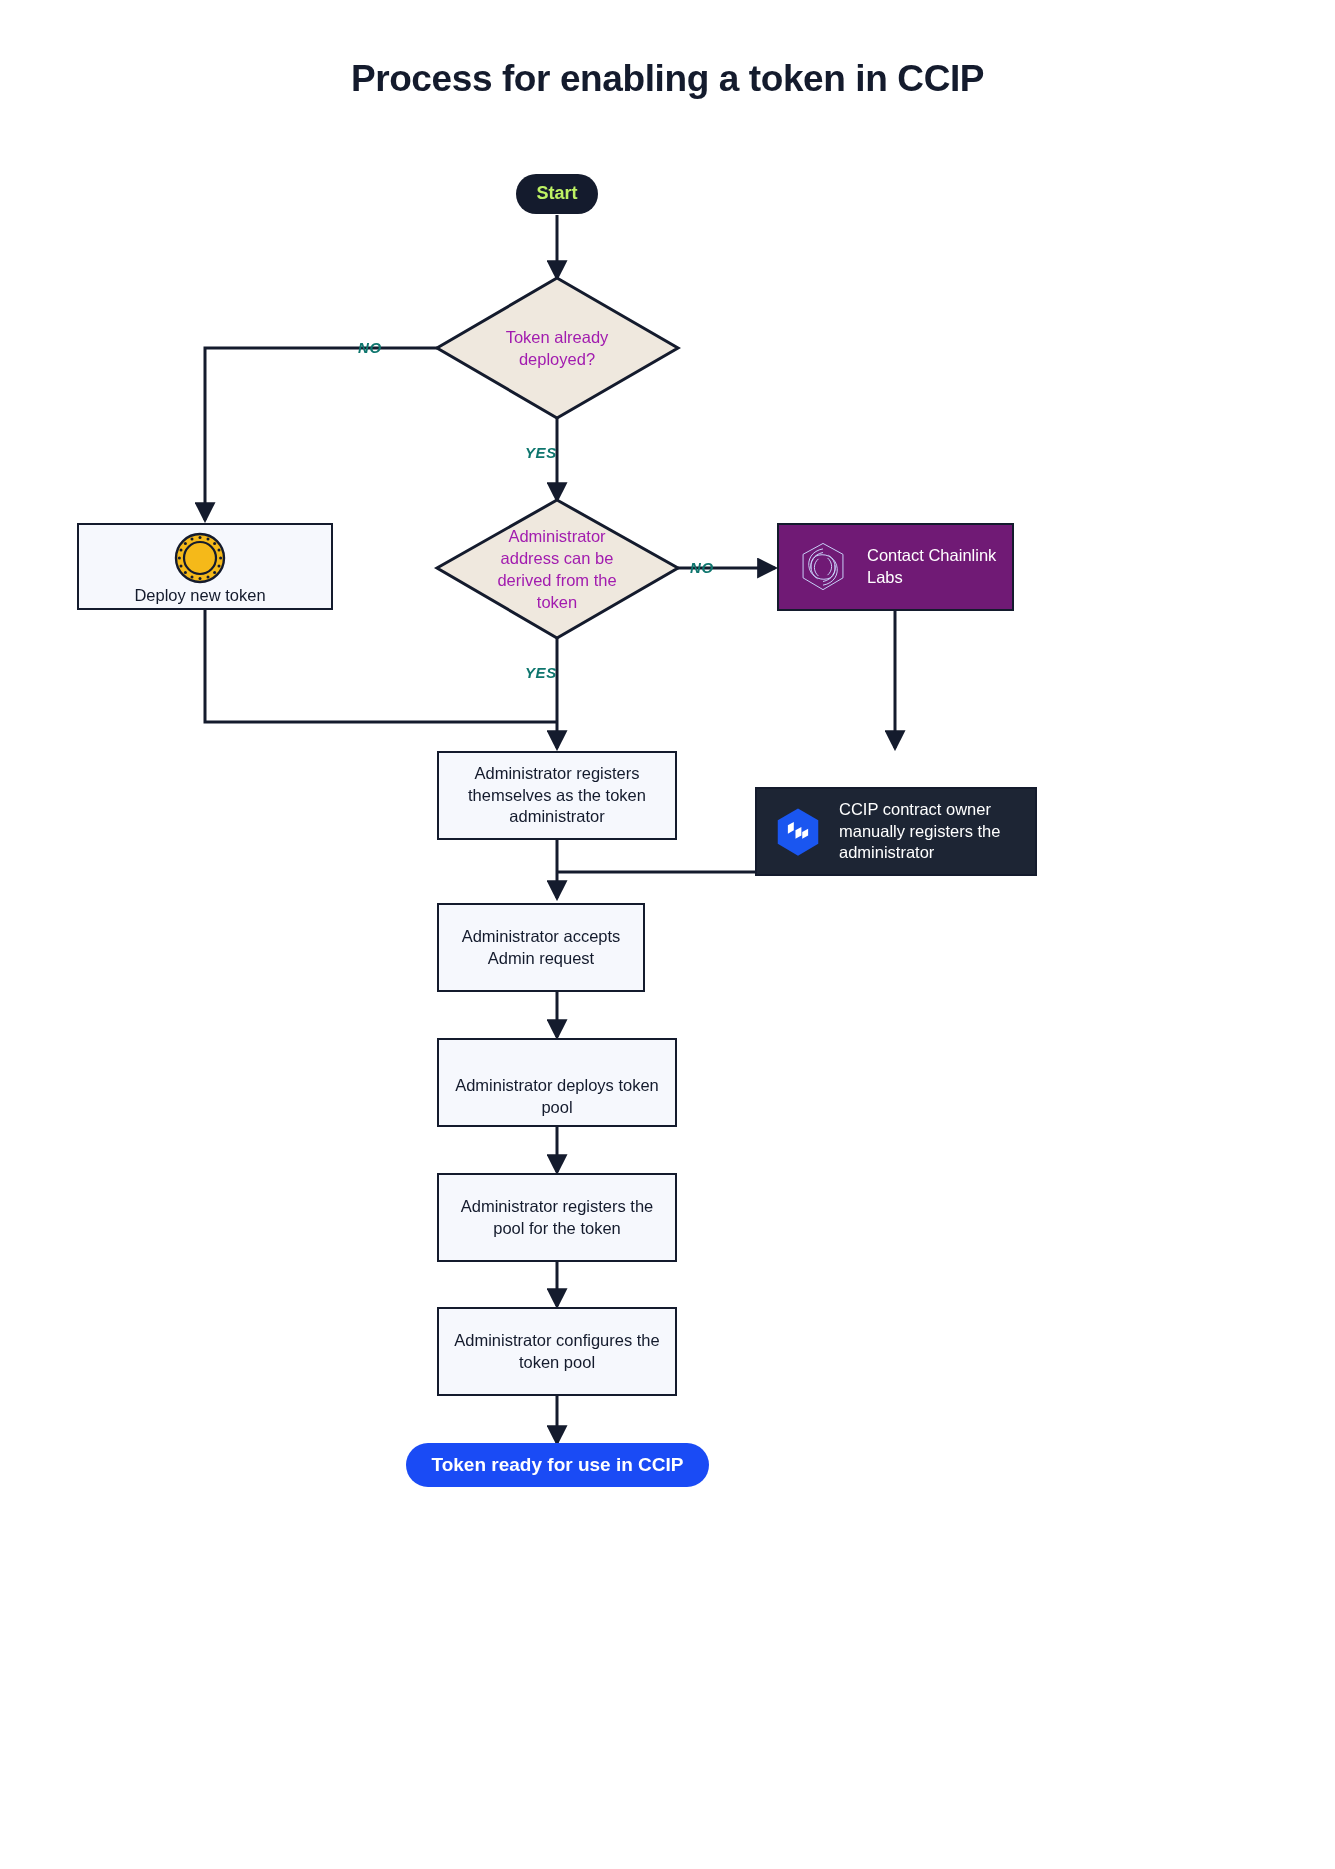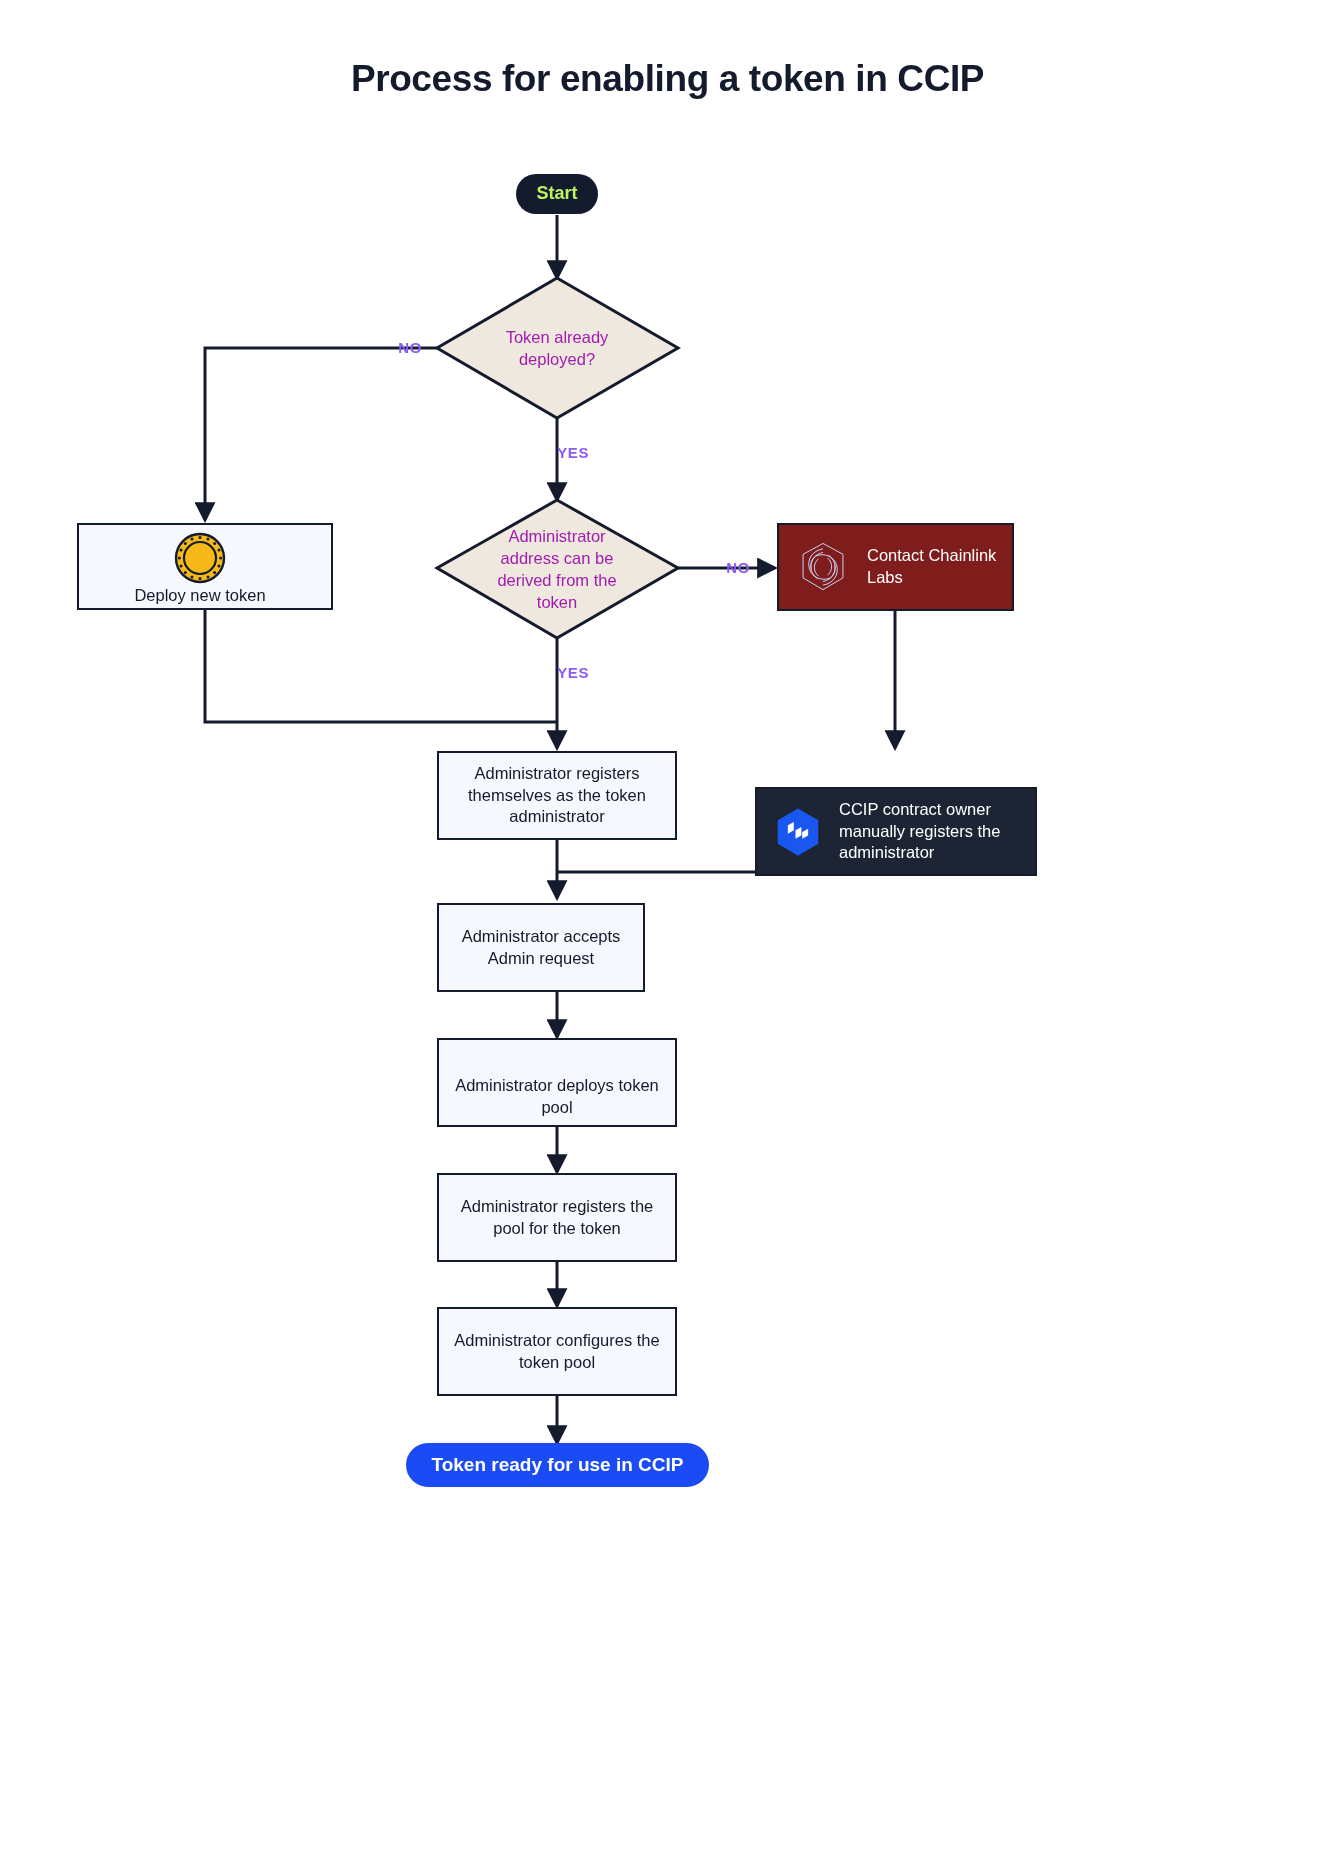--- a/index.html
+++ b/index.html
@@ -55,21 +55,21 @@
     font-weight: bold;
   }
   .process-box {
     background: #f6f8fd;
     border: 2.5px solid #141b2d;
     font-size: 16.5px;
     color: #141b2d;
     padding: 6px 10px;
   }
   .box-blue {
-    background: #7f1d1d;
+    background: #701a75;
     border: 2.5px solid #141b2d;
     color: #ffffff;
     font-size: 16.5px;
   }
   .box-dark {
     background: #1d2534;
     border: 2.5px solid #141b2d;
     color: #ffffff;
     font-size: 16.5px;
     margin-top: 36px;
@@ -101,22 +101,23 @@
     font-size: 16.5px;
     line-height: 1.34;
     color: #a21caf;
     pointer-events: none;
   }
   .edge-label {
     position: absolute;
     font-size: 15px;
     font-weight: bold;
     letter-spacing: 0.6px;
-    color: #8b5cf6;
-    text-align: right;
+    color: #0f766e;
+    text-align: left;
+    font-style: italic;
   }
   svg.layer {
     position: absolute;
     left: 0;
     top: 0;
     width: 1335px;
     height: 1869px;
     overflow: visible;
   }
 </style>

